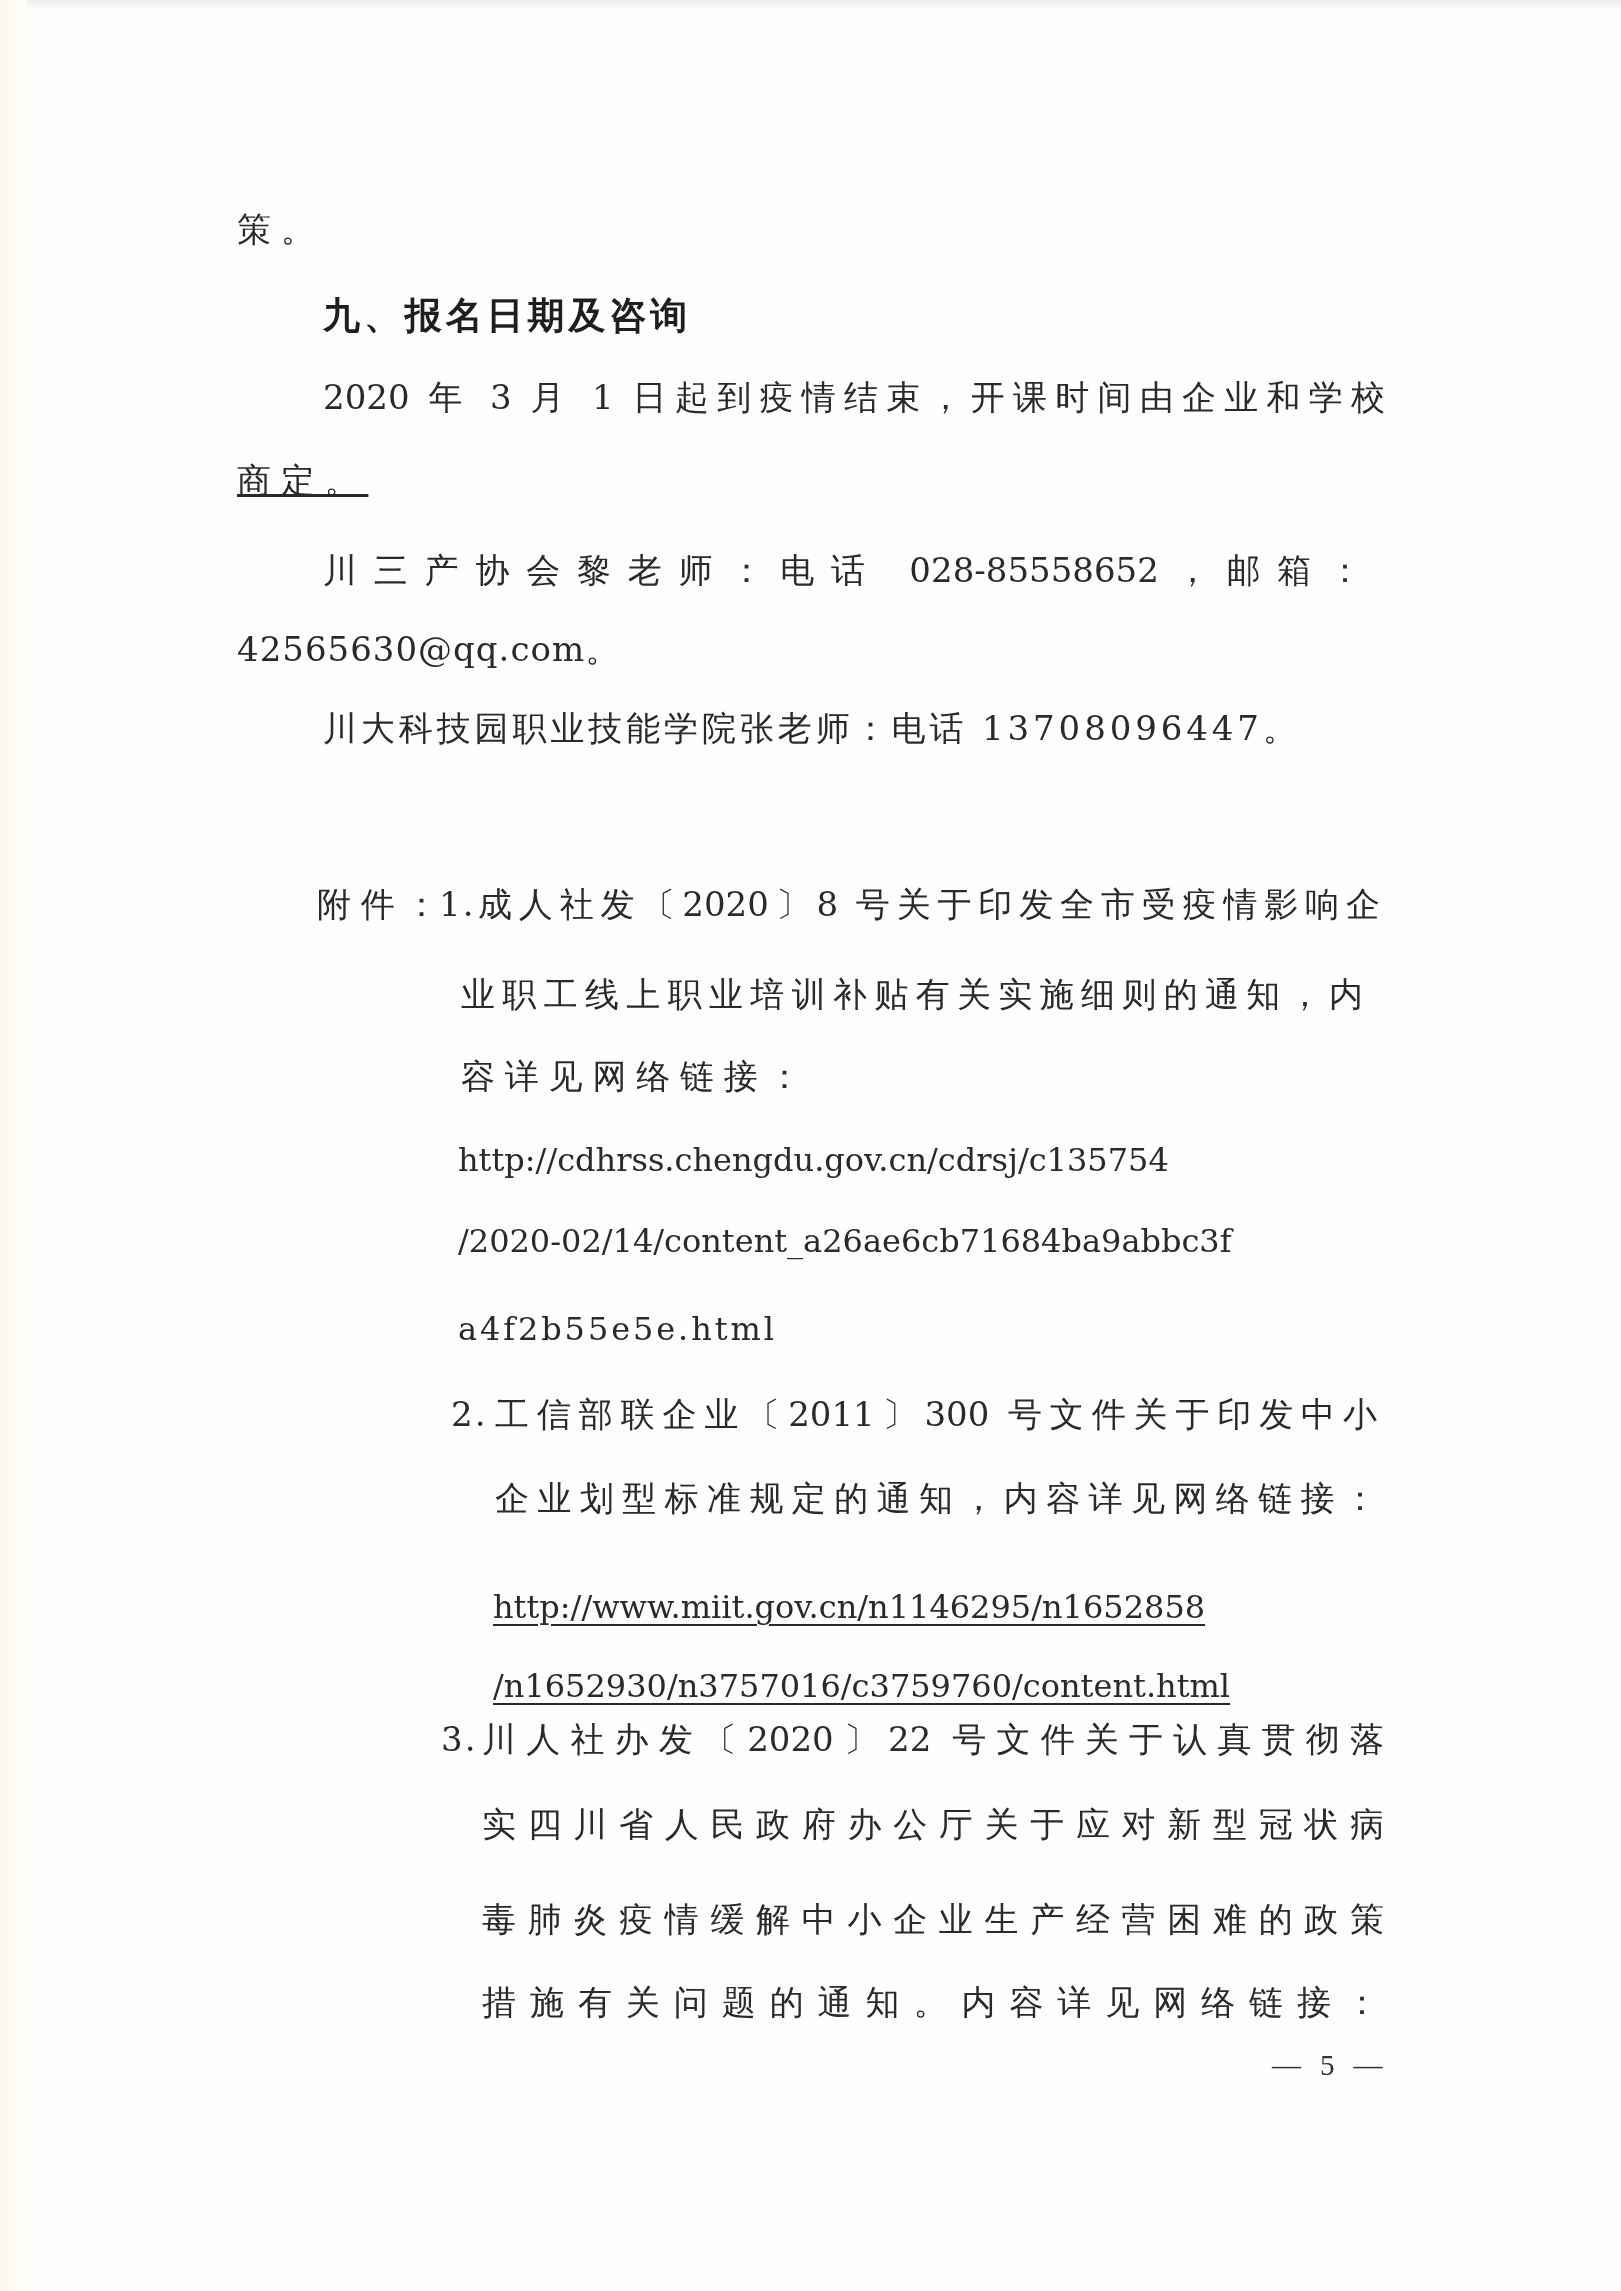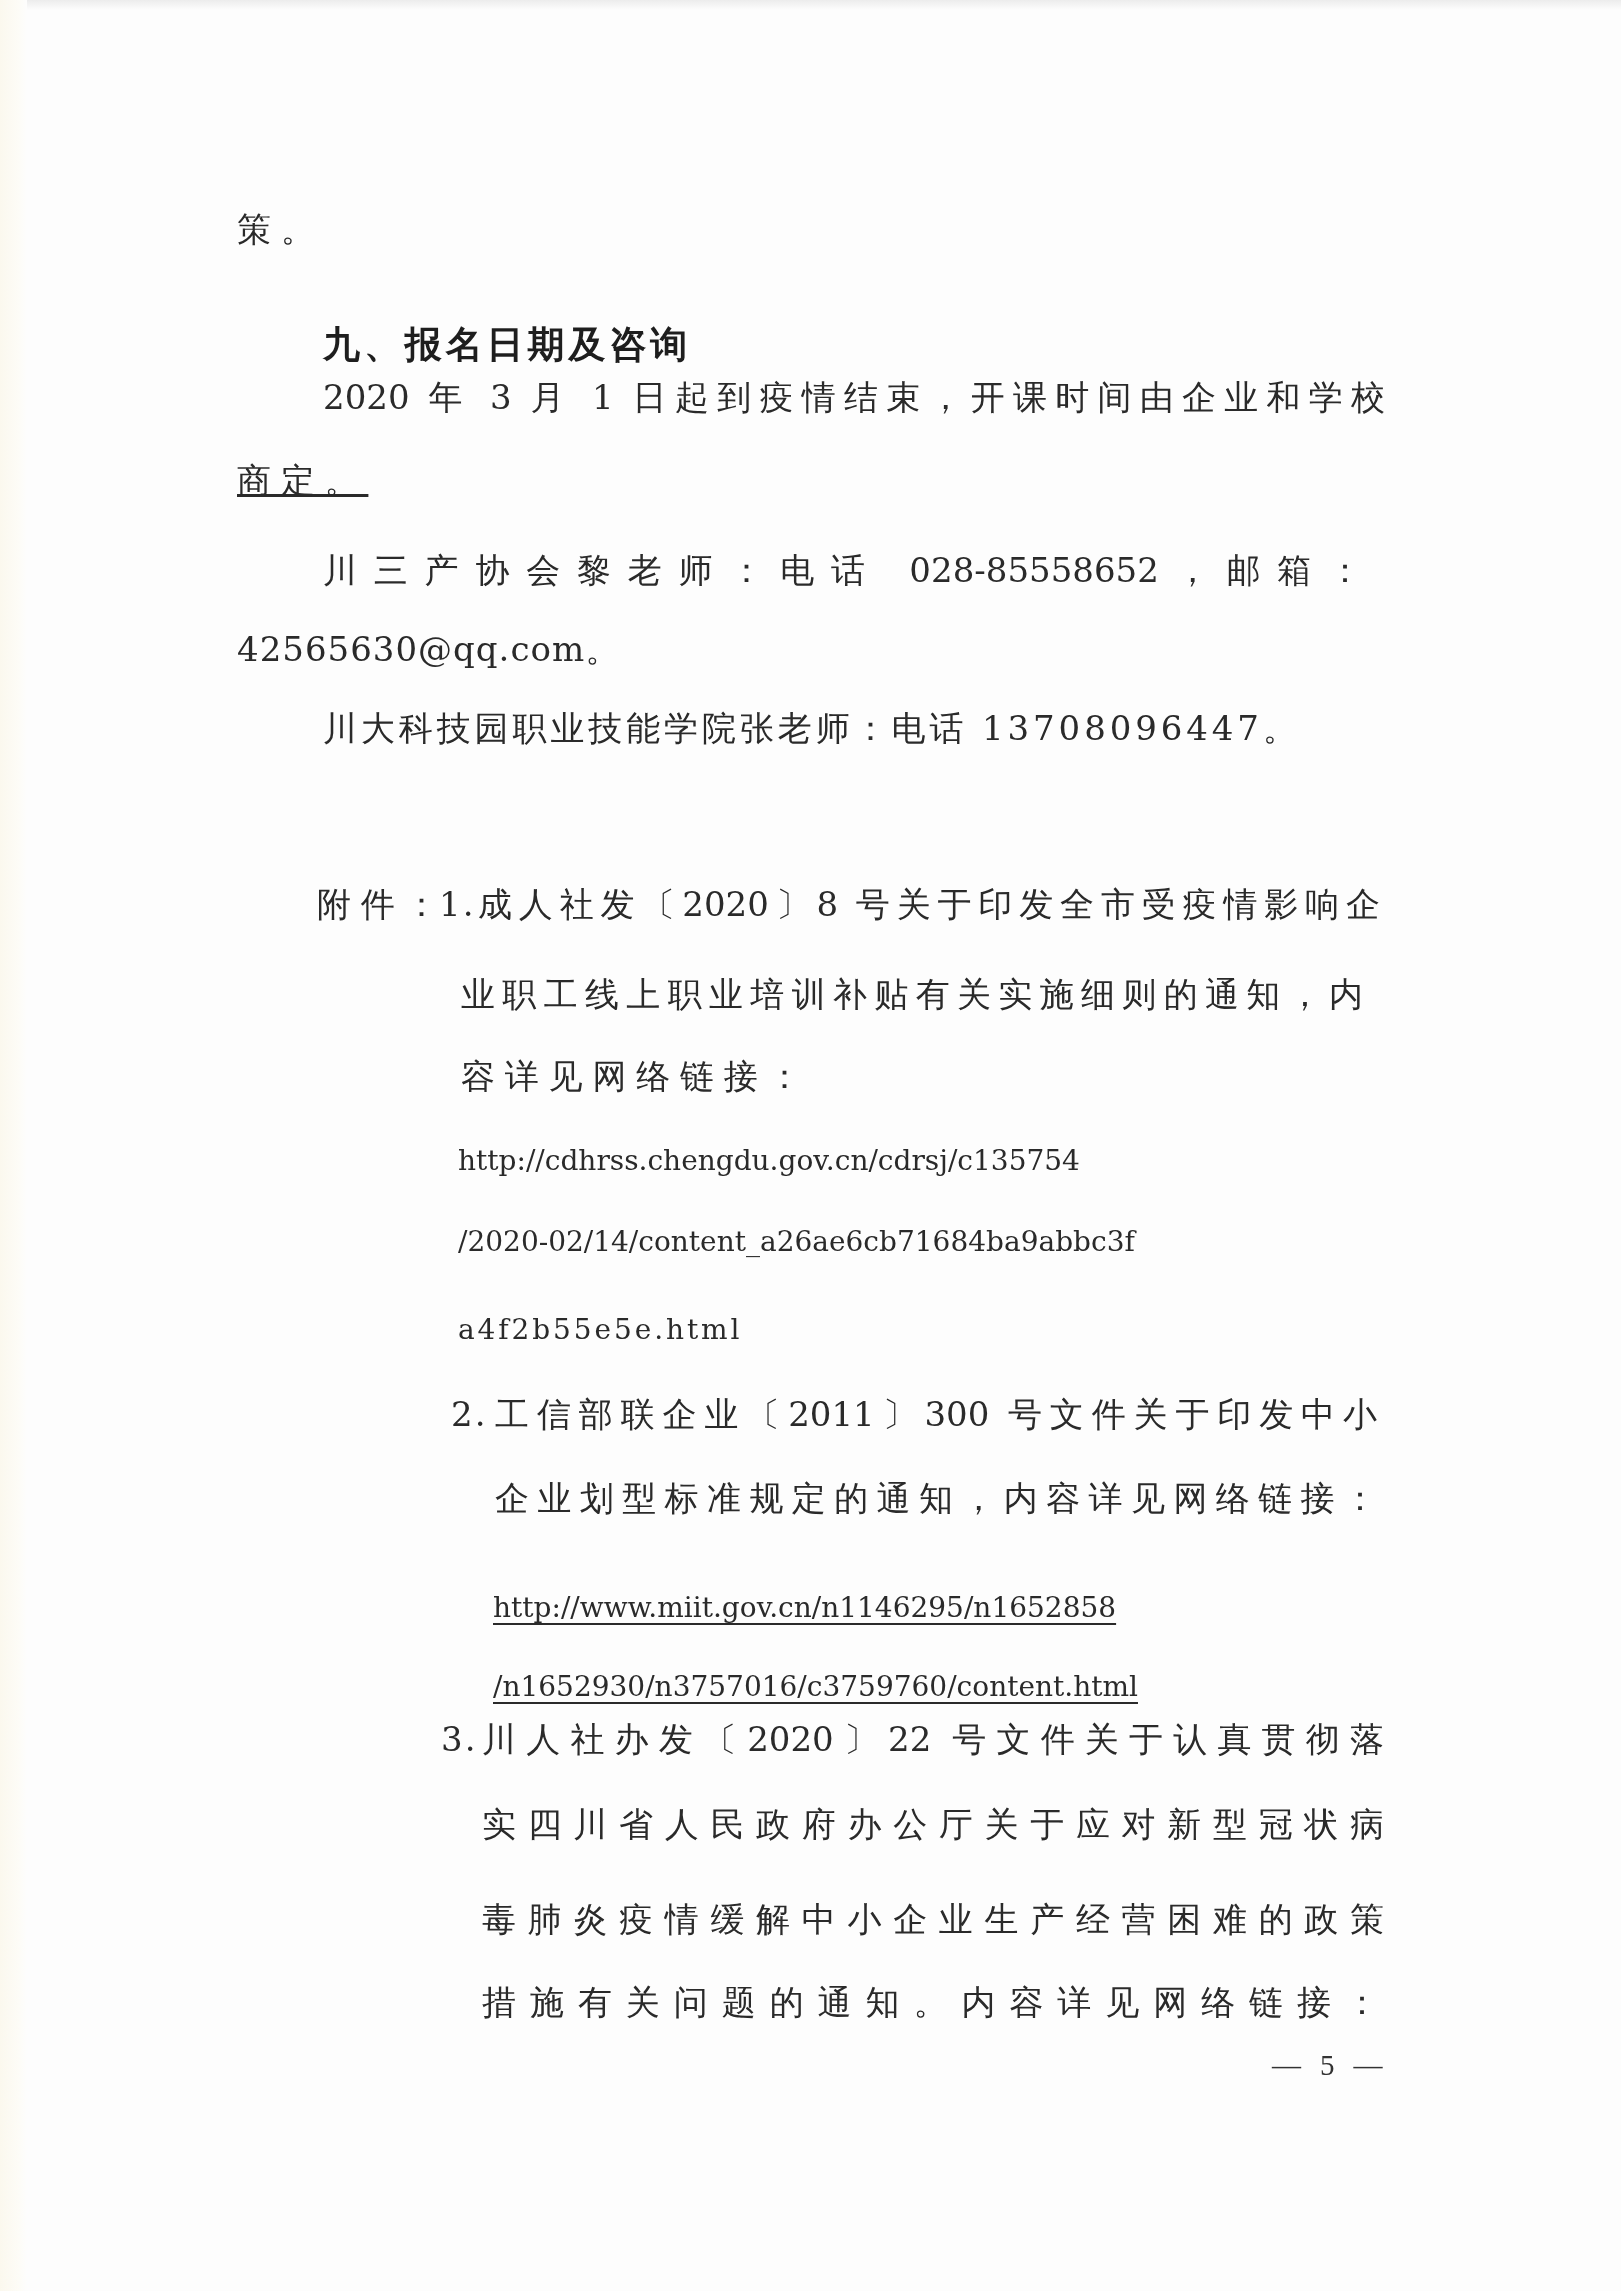--- a/index.html
+++ b/index.html
@@ -29,21 +29,21 @@
   }
   .heading {
     font-family: "DejaVu Sans", "Liberation Sans", sans-serif;
     font-weight: bold;
     letter-spacing: 3.9px;
     color: #1e1e1e;
   }
   .url {
     font-family: "DejaVu Serif", "Liberation Serif", serif;
     letter-spacing: 0px;
-    font-size: 28px;
+    font-size: 32px;
   }
   .url.underlined { text-decoration: underline; text-underline-offset: 5.9px; text-decoration-thickness: 2px; margin-top: 25px; }
   .page-num {
     position: absolute;
     font-family: "Liberation Serif", serif;
     font-size: 29px;
     letter-spacing: 5.9px;
     white-space: nowrap;
     color: #333;
   }
@@ -52,21 +52,21 @@
 </head>
 <body>
 
 <div class="scan-edge-left"></div>
 <div class="scan-edge-top"></div>
 
 <div>
 
   <div class="line" style="left:237px; top:208px;">策。</div>
 
-  <div class="line heading" style="left:323px; top:294px; font-size:37px;margin-top:29px;">九、报名日期及咨询</div>
+  <div class="line heading" style="left:323px; top:294px; font-size:37px;">九、报名日期及咨询</div>
 
   <div class="line justify" style="left:323px; top:376px; width:1062px;">2020 年 3 月 1 日起到疫情结束，开课时间由企业和学校</div>
   <div class="line" style="left:237px; top:459px;text-decoration:underline;">商定。</div>
 
   <div class="line justify" style="left:323px; top:549px; width:1039px;">川三产协会黎老师：电话 028-85558652，邮箱：</div>
   <div class="line" style="left:237px; top:628px; letter-spacing:1px;">42565630@qq.com。</div>
 
   <div class="line" style="left:323px; top:707px; letter-spacing:3.9px;">川大科技园职业技能学院张老师：电话 13708096447。</div>
 
   <div>

